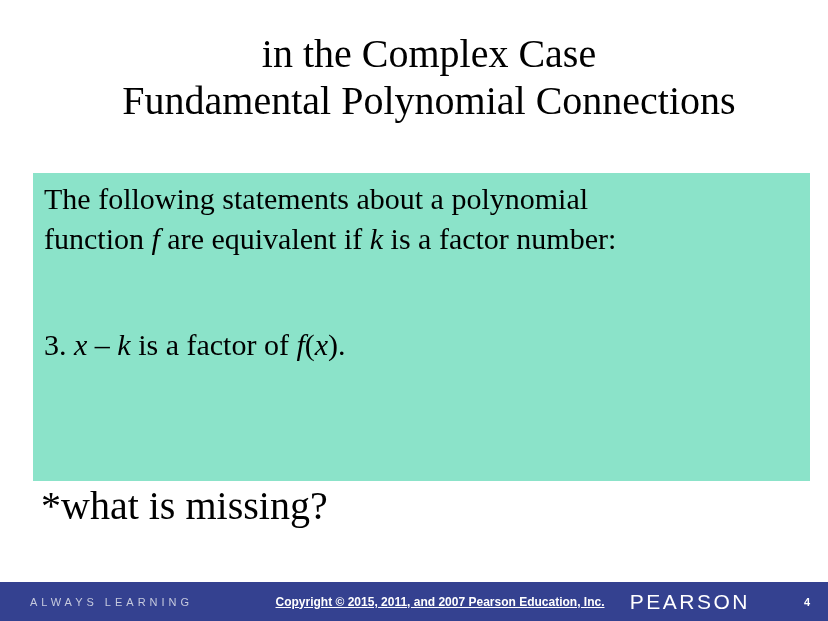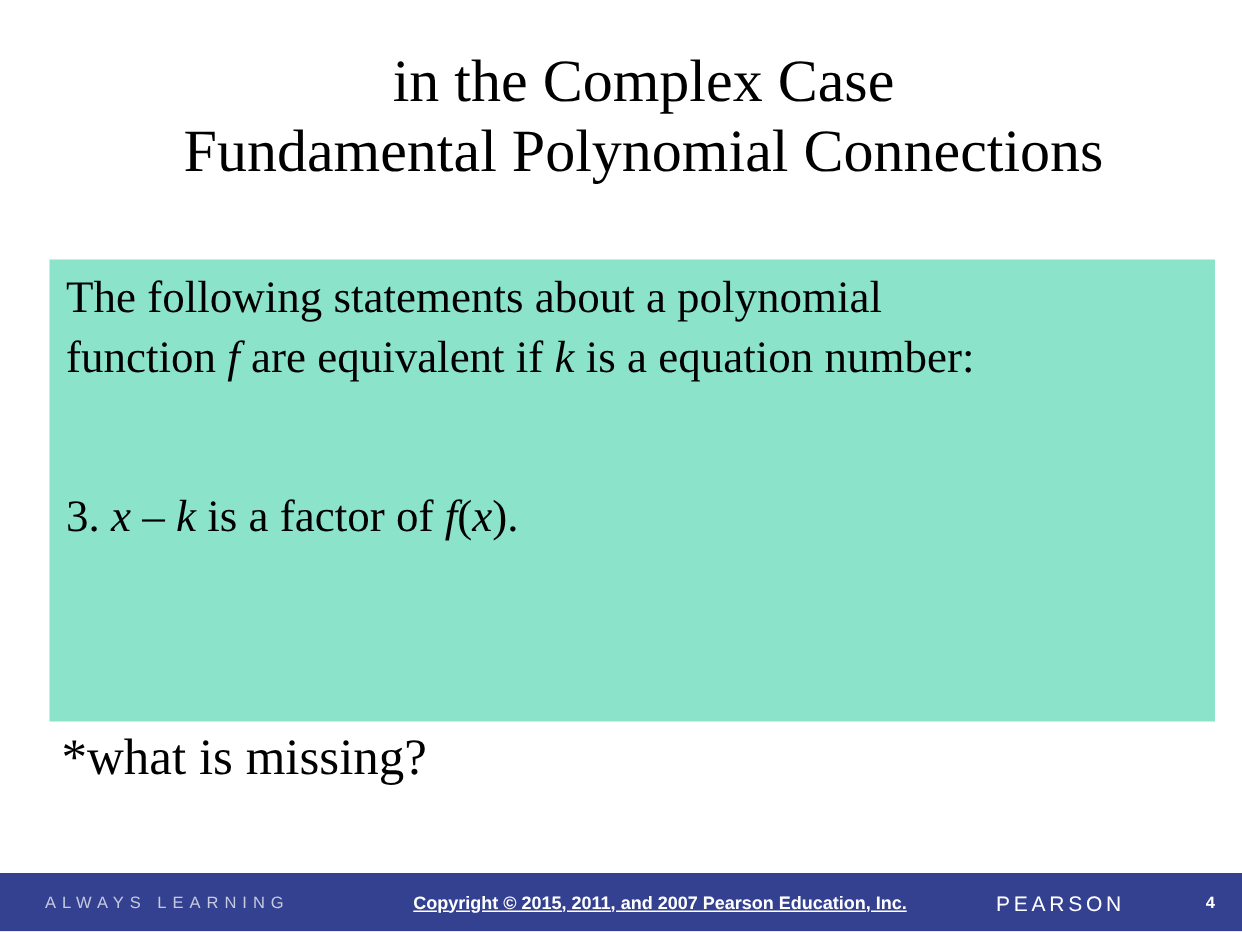--- a/index.html
+++ b/index.html
@@ -41,21 +41,21 @@
   }
   .statement-box .intro-line { white-space: nowrap; }
   .items-group { margin-top: 66px; }
   .statement-item { line-height: 40px; margin-bottom: 8px; white-space: nowrap; }
 
   
   .footnote {
     position: absolute;
     left: 41px;
     top: 486px;
-    font-size: 34px;
+    font-size: 40px;
     line-height: 40px;
   }
 
   
   .footer-bar {
     position: absolute;
     left: 0;
     top: 582px;
     width: 828px;
     height: 39px;
@@ -80,21 +80,21 @@
     font-weight: bold;
     color: #ffffff;
     white-space: nowrap;
     text-decoration: underline;
   }
   .brand-wordmark {
     position: absolute;
     right: 78px;
     top: 50%;
     transform: translateY(-50%);
-    font-size: 14px;
+    font-size: 21px;
     font-weight: 400;
     letter-spacing: 2.5px;
     color: #ffffff;
     white-space: nowrap;
   }
   .page-number {
     position: absolute;
     right: 18px;
     top: 50%;
     transform: translateY(-50%);
@@ -108,21 +108,21 @@
 
 <div class="slide">
 
   <div class="slide-title">
     <div>in the Complex Case</div>
     <div>Fundamental Polynomial Connections</div>
   </div>
 
   <div class="statement-box" style="background-color: rgb(139, 227, 201);">
     <div class="intro-line"><span>The following statements about a polynomial</span></div>
-    <div class="intro-line"><span>function </span><span style="font-style: italic;">f</span><span> are equivalent if </span><span style="font-style: italic;">k</span><span> is a equation number:</span></div>
+    <div class="intro-line"><span>function </span><span style="font-style: italic;">f</span><span> are equivalent if </span><span style="font-style: italic;">k</span><span> is a factor number:</span></div>
     <div class="items-group">
       <div class="statement-item"><span>3. </span><span style="font-style: italic;">x</span><span> – </span><span style="font-style: italic;">k</span><span> is a factor of </span><span style="font-style: italic;">f</span><span>(</span><span style="font-style: italic;">x</span><span>).</span></div>
     </div>
   </div>
 
   <div class="footnote">*what is missing?</div>
 
   <div class="footer-bar" style="background-color: rgb(52, 65, 144); padding-left: 37px;">
     <div class="always-learning">ALWAYS LEARNING</div>
     <div class="footer-copyright">Copyright © 2015, 2011, and 2007 Pearson Education, Inc.</div>

